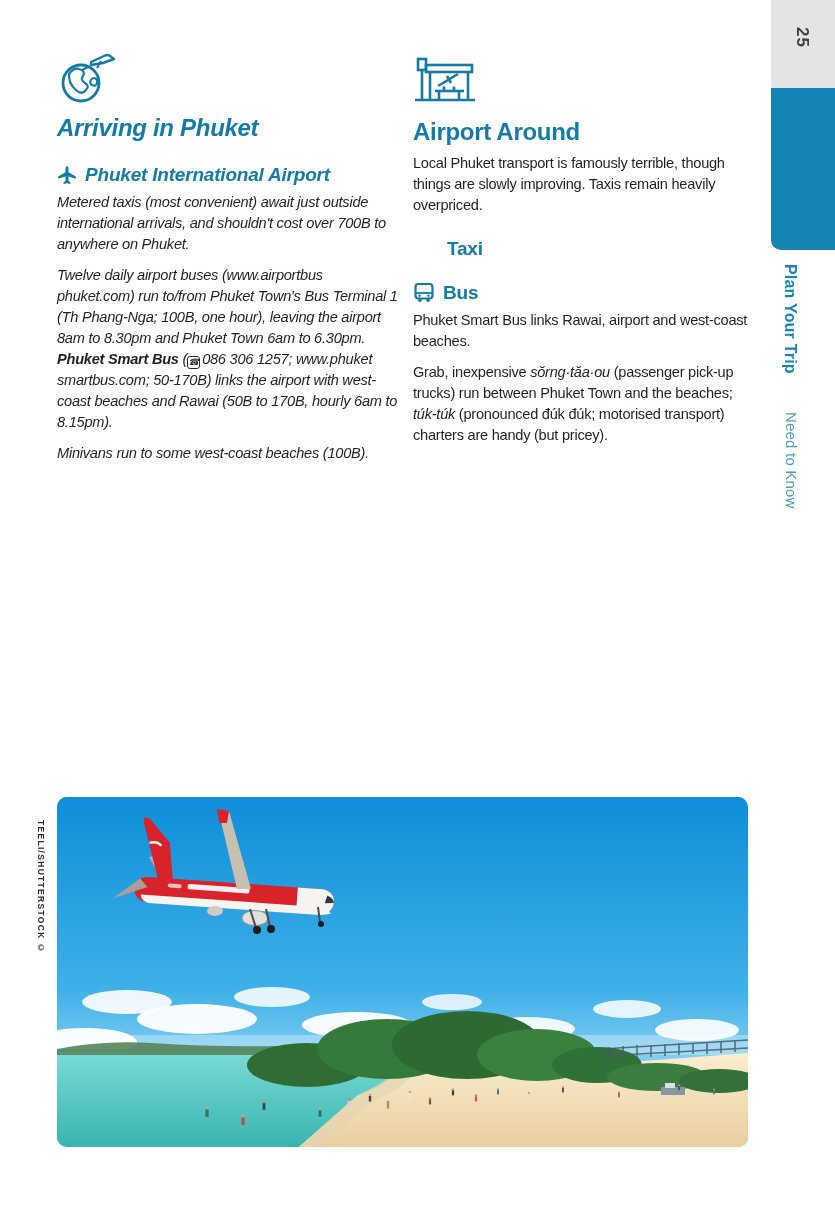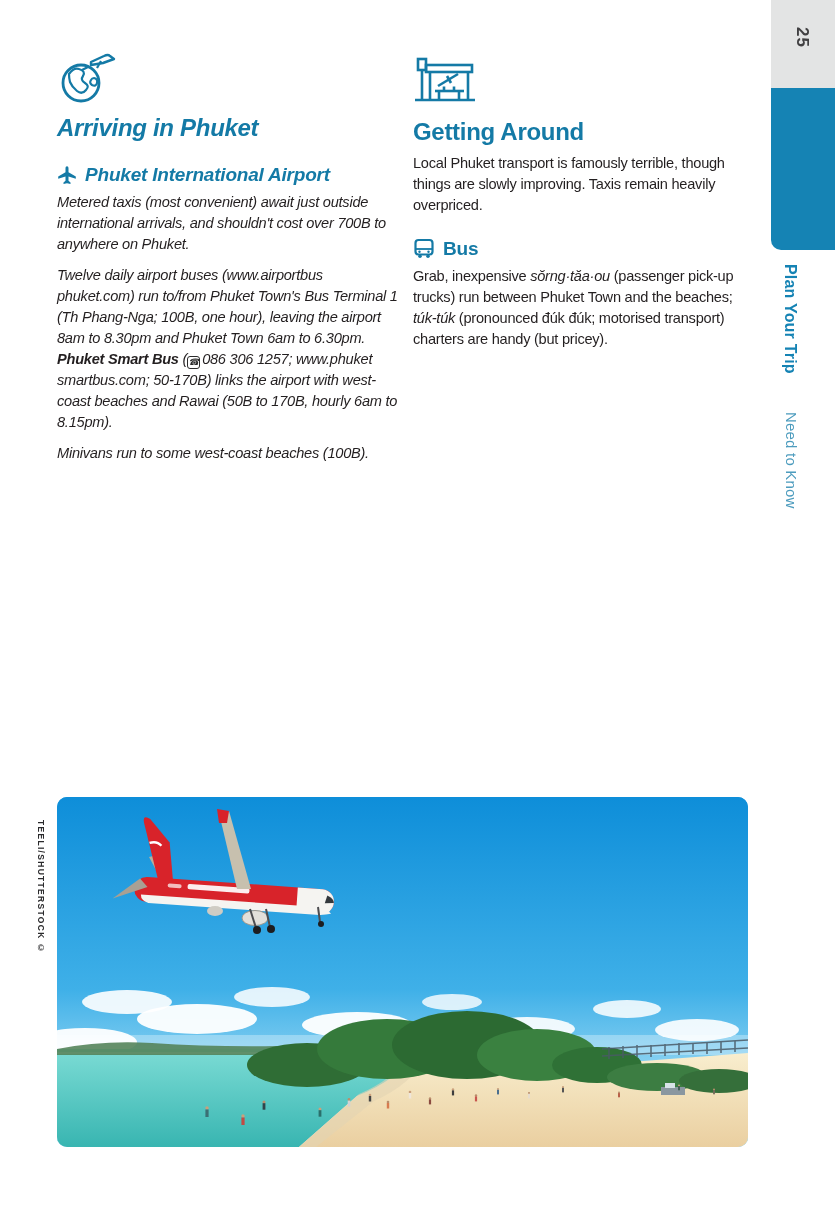--- a/index.html
+++ b/index.html
@@ -108,38 +108,42 @@
         <line x1="2" y1="45" x2="62" y2="45"></line>
         <line x1="22" y1="36" x2="51" y2="36"></line>
         <line x1="26" y1="36" x2="26" y2="45"></line>
         <line x1="46" y1="36" x2="46" y2="45"></line>
         <line x1="31" y1="31.5" x2="31" y2="36"></line>
         <line x1="41" y1="31.5" x2="41" y2="36"></line>
         <line x1="25" y1="31" x2="45" y2="19"></line>
         <line x1="34" y1="21" x2="38" y2="28"></line>
       </svg>
     </div>
-    <h1 class="sec-title">Getting Around</h1>
+    <h1 class="sec-title">Airport Around</h1>
     <p class="body" style="margin-top:7px"><span>Local Phuket transport is famously terrible, though things are slowly improving. Taxis remain heavily overpriced.</span></p>
 
 
+    <div class="subhead indent">
+      <span>Taxi</span>
+    </div>
 
     <div class="subhead">
       <span class="sh-icon">
         <svg width="22" height="21" viewBox="0 0 22 21" fill="none" stroke="currentColor">
           <rect x="2.5" y="2" width="17" height="14.5" rx="3" stroke-width="2.2"></rect>
           <line x1="2.5" y1="11" x2="19.5" y2="11" stroke-width="1.8"></line>
           <circle cx="6.5" cy="13.8" r="1.2" fill="currentColor" stroke="none"></circle>
           <circle cx="15.5" cy="13.8" r="1.2" fill="currentColor" stroke="none"></circle>
           <circle cx="7" cy="18.3" r="1.8" fill="currentColor" stroke="none"></circle>
           <circle cx="15" cy="18.3" r="1.8" fill="currentColor" stroke="none"></circle>
         </svg>
       </span>
       <span>Bus</span>
     </div>
+    <p class="body"><span>Phuket Smart Bus links Rawai, airport and west-coast beaches.</span></p>
 
     <p class="body"><span>Grab, inexpensive </span><span class="i">sŏrng·tăa·ou</span><span> (passenger pick-up trucks) run between Phuket Town and the beaches; </span><span class="i">túk-túk</span><span> (pronounced đúk đúk; motorised transport) charters are handy (but pricey).</span></p>
   </div>
 
   <div class="gray-strip"></div>
   <div class="blue-tab"></div>
   <div class="page-num">25</div>
   <div class="plan-label">Plan Your Trip</div>
   <div class="need-label">Need to Know</div>
 

